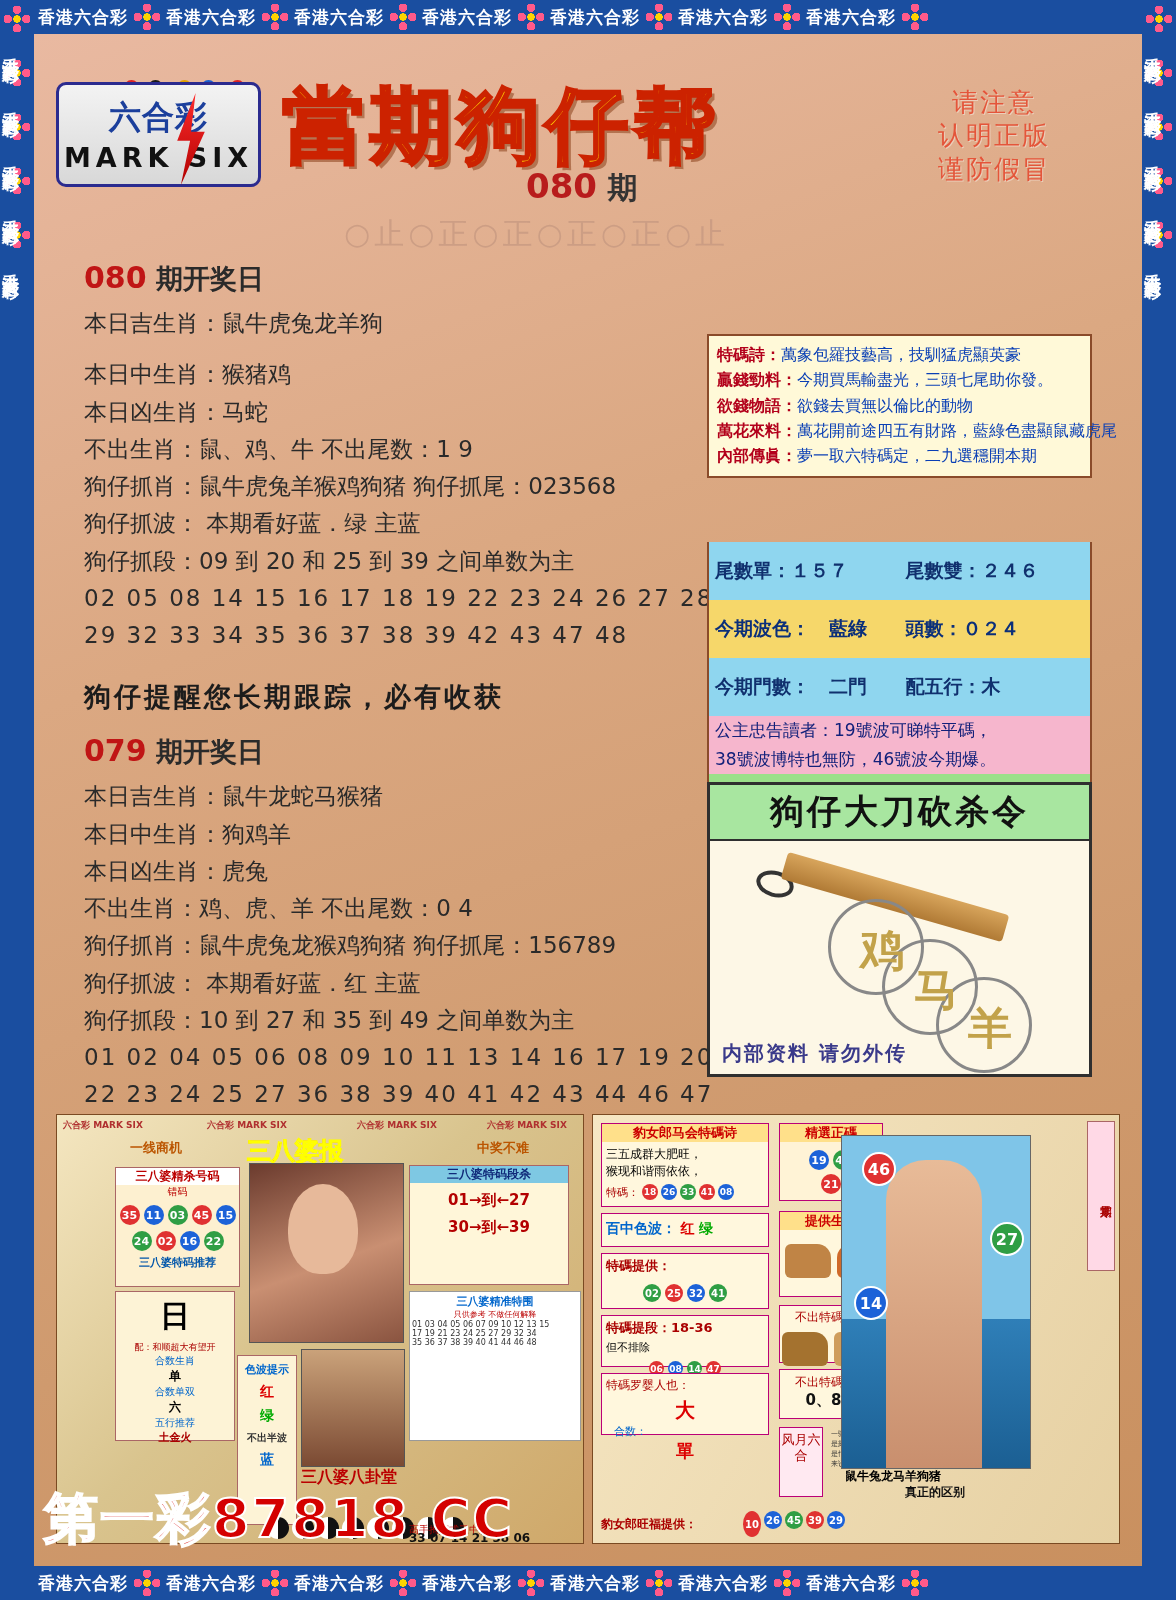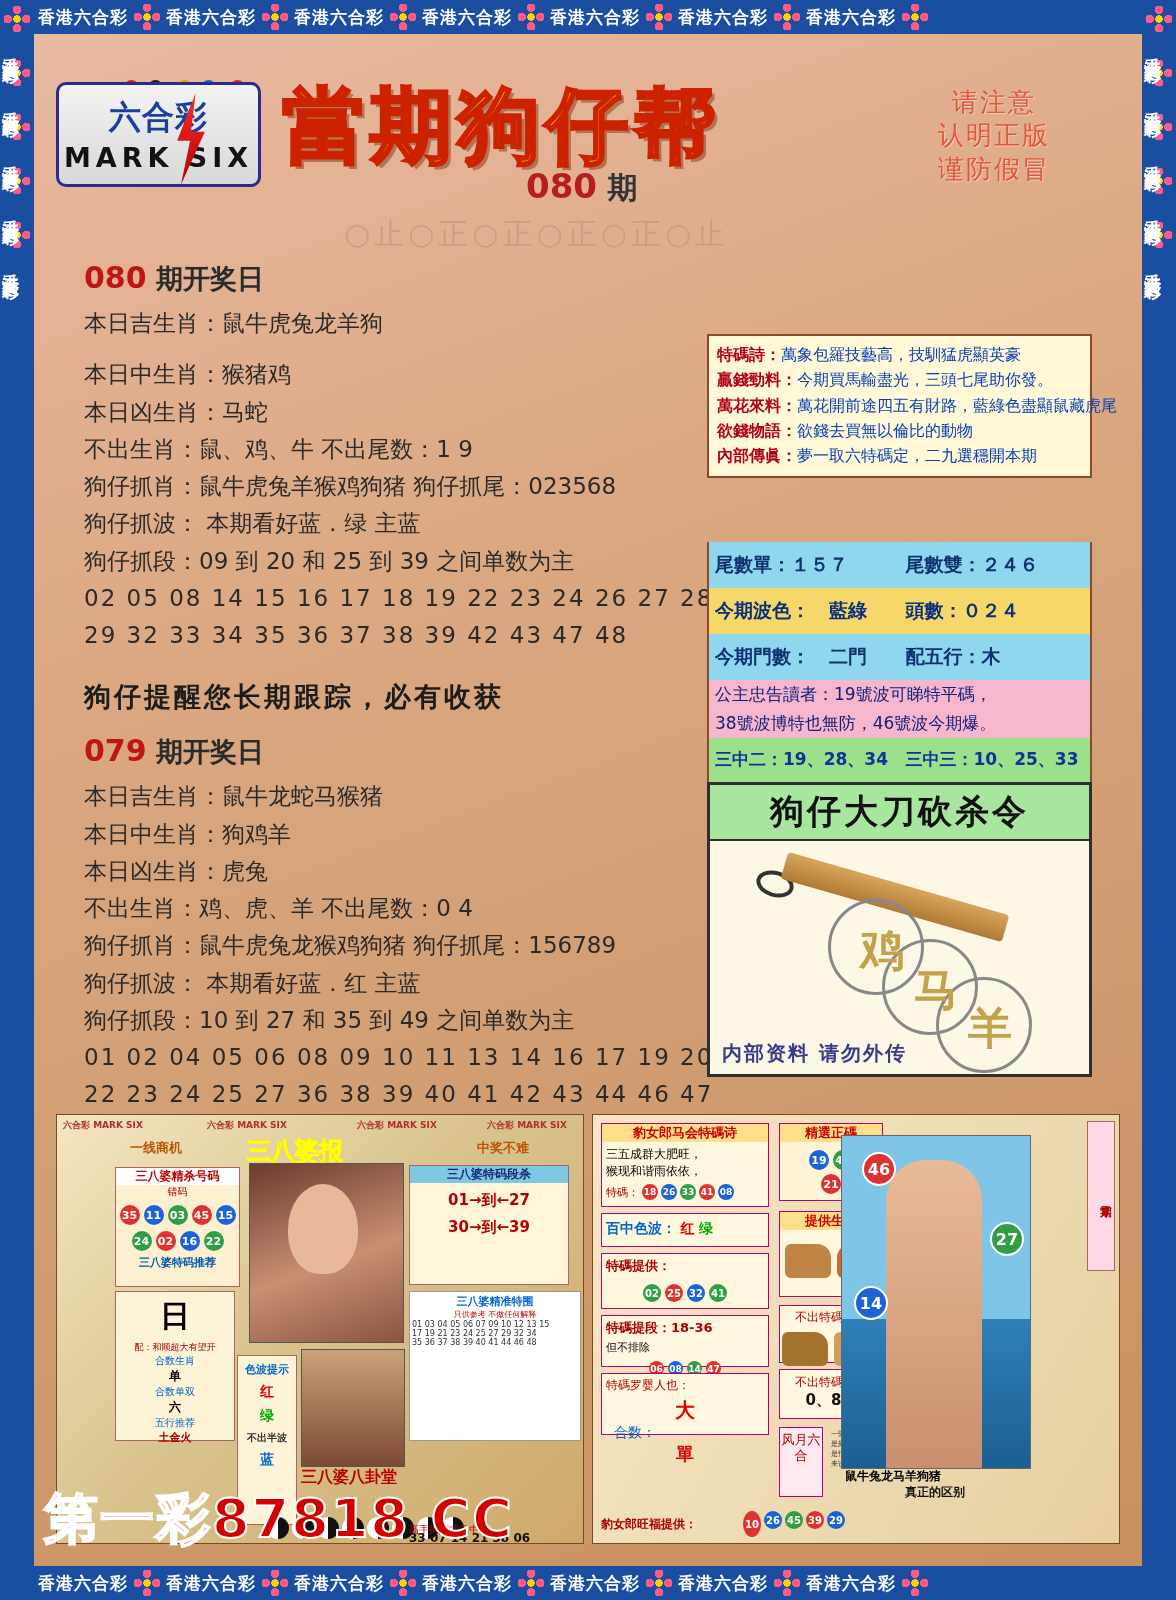--- a/index.html
+++ b/index.html
@@ -124,21 +124,21 @@
   }
   .poem-line { font-size:16px; line-height:1.58; white-space:nowrap; }
   .poem-line b { color:#b3001b; }
   .poem-line .t { color:#0a3fb5; }
 
   .data-box {
     position:absolute; right:50px; top:508px; width:385px;
     border:2px solid #8a4b2a; border-top:none;
   }
   .drow { display:flex; font-size:19px; font-weight:bold; }
-  .drow > div { flex:1; padding:10px 6px; white-space:nowrap; }
+  .drow > div { flex:1; padding:16px 6px; white-space:nowrap; }
   .r1 { background:#8fd6ef; color:#10306e; }
   .r2 { background:#f6d76a; color:#0b2f7a; }
   .r3 { background:#8fd6ef; color:#10306e; }
   .r4 { background:#f6b6cd; color:#12207a; font-size:17px; display:block; }
   .r4 div { padding:3px 6px; white-space:nowrap; }
   .r5 { background:#9be08a; color:#11329a; font-size:17px; }
 
   .kill-box {
     position:absolute; right:50px; top:748px; width:385px; height:295px;
     border:3px solid #2f2f2f; background:#fdf7e6;
@@ -367,24 +367,24 @@
     </div>
 
     <div class="poem-box">
       <div class="poem-line">
         <b>特碼詩：</b><span class="t">萬象包羅技藝高，技馴猛虎顯英豪</span>
       </div>
       <div class="poem-line">
         <b>贏錢勁料：</b><span class="t">今期買馬輸盡光，三頭七尾助你發。</span>
       </div>
       <div class="poem-line">
+        <b>欲錢物語：</b><span class="t">欲錢去買無以倫比的動物</span>
+      </div>
+      <div class="poem-line">
         <b>萬花來料：</b><span class="t">萬花開前途四五有財路，藍綠色盡顯鼠藏虎尾</span>
-      </div>
-      <div class="poem-line">
-        <b>欲錢物語：</b><span class="t">欲錢去買無以倫比的動物</span>
       </div>
       <div class="poem-line">
         <b>內部傳眞：</b><span class="t">夢一取六特碼定，二九選穩開本期</span>
       </div>
     </div>
 
     <div class="data-box">
       <div class="drow r1">
         <div>尾數單：１５７</div>
         <div>尾數雙：２４６</div>
@@ -552,21 +552,21 @@
             <span class="ball b-red" style="width:15px;height:15px;font-size:9px">06</span>
             <span class="ball b-blue" style="width:15px;height:15px;font-size:9px">08</span>
             <span class="ball b-green" style="width:15px;height:15px;font-size:9px">14</span>
             <span class="ball b-red" style="width:15px;height:15px;font-size:9px">47</span>
           </div>
         </div>
 
         <div class="p2box" style="left:8px;top:258px;width:168px;height:62px;">
           <div style="font-size:12px;color:#a00;padding:3px 4px;">特碼罗婴人也：</div>
           <div style="font-size:20px;font-weight:bold;color:#d00;text-align:center;">大</div>
-          <div style="font-size:14px;color:#06c;padding-left:4px;margin-left:8px;">合数：</div>
+          <div style="font-size:11px;color:#06c;padding-left:12px;">合数：</div>
           <div style="font-size:18px;font-weight:bold;color:#d00;text-align:center;">單</div>
         </div>
 
         <div style="position:absolute;left:8px;bottom:10px;font-size:12px;color:#a00;font-weight:bold;">豹女郎旺福提供：</div>
         <div style="position:absolute;left:150px;bottom:6px;display:flex;gap:3px;">
           <span class="ball b-red" style="width:18px;height:26px;font-size:10px">10</span>
           <span class="ball b-blue" style="width:18px;height:18px;font-size:10px">26</span>
           <span class="ball b-green" style="width:18px;height:18px;font-size:10px">45</span>
           <span class="ball b-red" style="width:18px;height:18px;font-size:10px">39</span>
           <span class="ball b-blue" style="width:18px;height:18px;font-size:10px">29</span>

